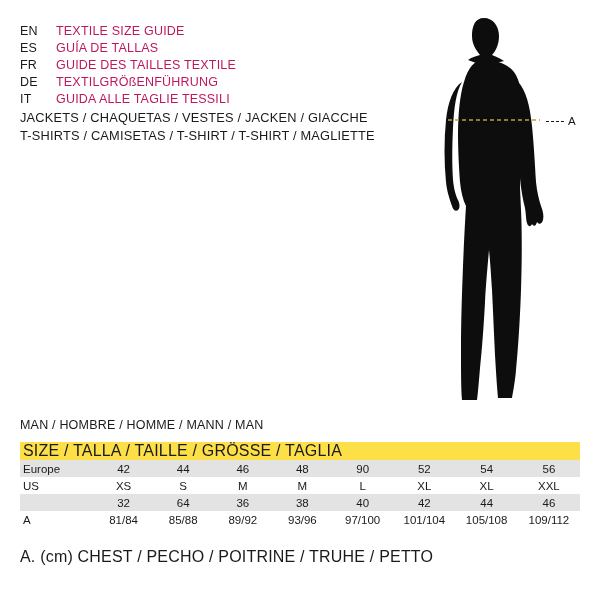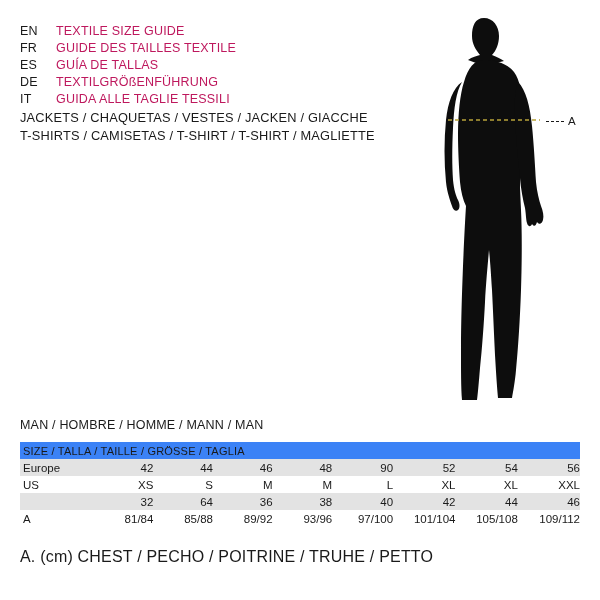--- a/index.html
+++ b/index.html
@@ -104,37 +104,37 @@
     border-collapse: collapse;
     font-size: 11.5px;
   }
   table.size-table td {
     padding: 0;
     height: 17px;
     vertical-align: middle;
     white-space: nowrap;
   }
   tr.row-head td {
-    background: #3b82f6;
-    font-size: 11px;
+    background: #fde047;
+    font-size: 16px;
     letter-spacing: 0.2px;
   }
   tr.row-alt td {
     background: #e3e3e3;
   }
   tr.row-plain td {
     background: #ffffff;
   }
   .c-label {
     width: 80px;
     padding-left: 3px !important;
   }
   .c-val {
     width: 68px;
-    text-align: right;
+    text-align: center;
   }
   .footnote {
     position: absolute;
     left: 20px;
     top: 548px;
     font-size: 16px;
     letter-spacing: 0.2px;
     white-space: nowrap;
   }
 </style>
@@ -142,26 +142,26 @@
 <body>
 
 <div class="page">
 
   <div class="lang-block">
     <div class="lang-row">
       <span class="lang-code">EN</span>
       <span class="lang-text">TEXTILE SIZE GUIDE</span>
     </div>
     <div class="lang-row">
+      <span class="lang-code">ES</span>
+      <span class="lang-text">GUÍA DE TALLAS</span>
+    </div>
+    <div class="lang-row">
       <span class="lang-code">FR</span>
       <span class="lang-text">GUIDE DES TAILLES TEXTILE</span>
-    </div>
-    <div class="lang-row">
-      <span class="lang-code">ES</span>
-      <span class="lang-text">GUÍA DE TALLAS</span>
     </div>
     <div class="lang-row">
       <span class="lang-code">DE</span>
       <span class="lang-text">TEXTILGRÖßENFÜHRUNG</span>
     </div>
     <div class="lang-row">
       <span class="lang-code">IT</span>
       <span class="lang-text">GUIDA ALLE TAGLIE TESSILI</span>
     </div>
   </div>

